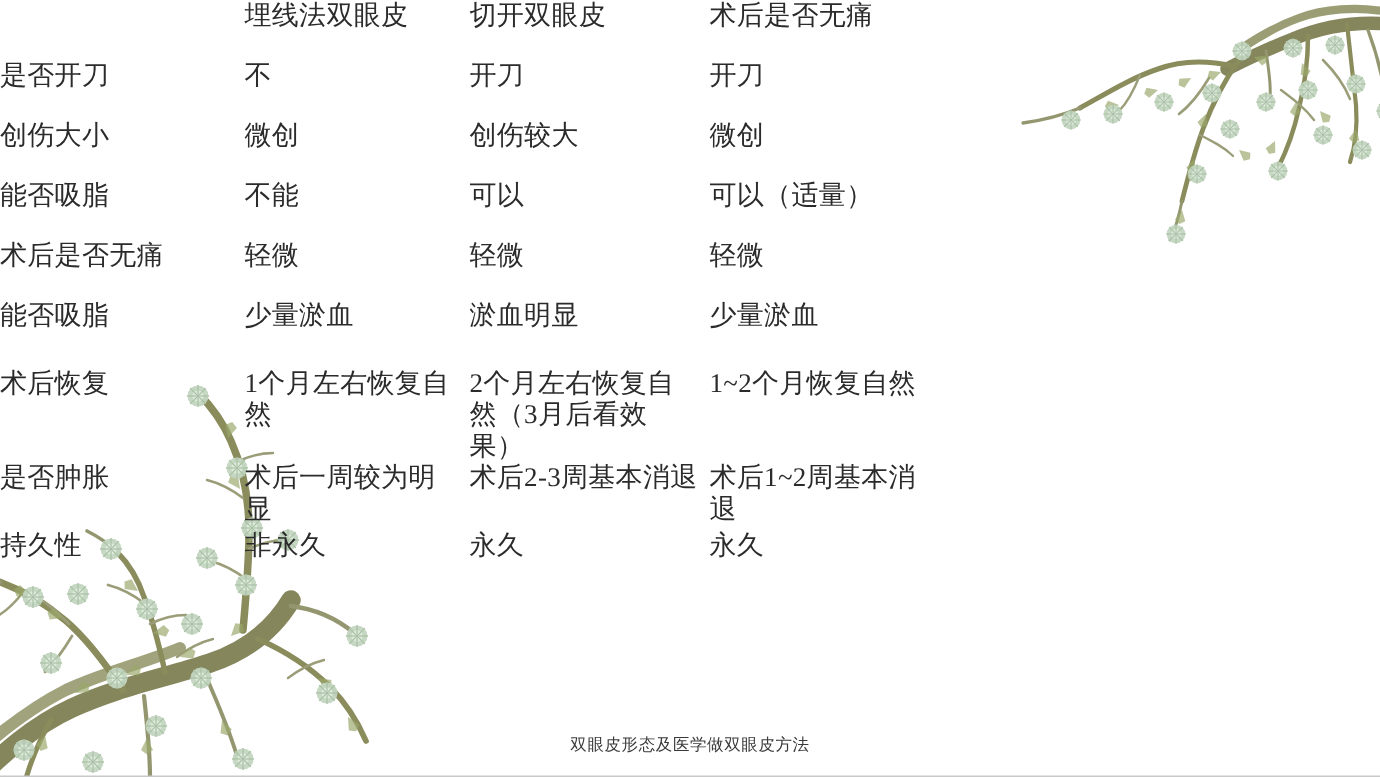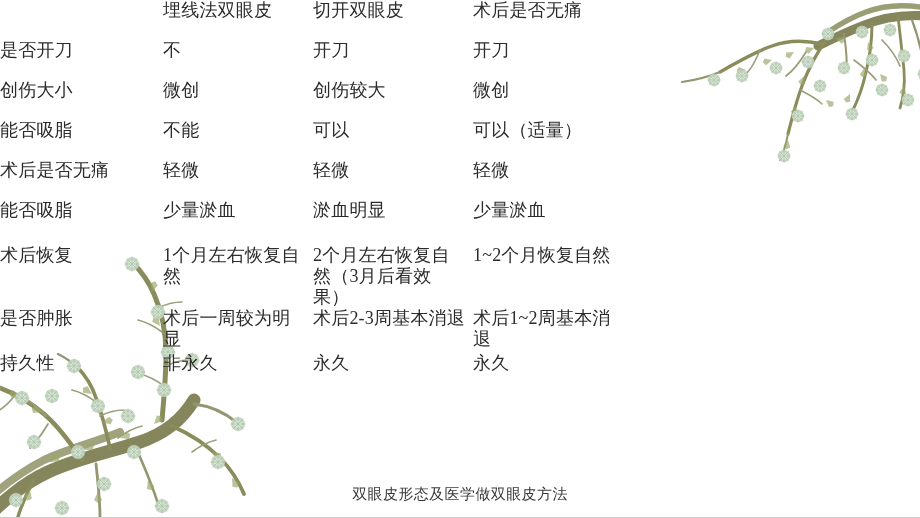--- a/index.html
+++ b/index.html
@@ -80,21 +80,21 @@
   tr.r td { height: 40px; }
   tr.r.tall td { height: 45px; }
 
   
   .footer {
     position: absolute;
     left: 0;
     right: 0;
     bottom: 14px;
     text-align: center;
-    font-size: 15px;
+    font-size: 11px;
     color: #3a3a3a;
     letter-spacing: 0.4px;
     z-index: 3;
     font-family: Liberation Serif, serif;
   }
   .baseline {
     position: absolute;
     left: 0;
     right: 0;
     bottom: 0;

